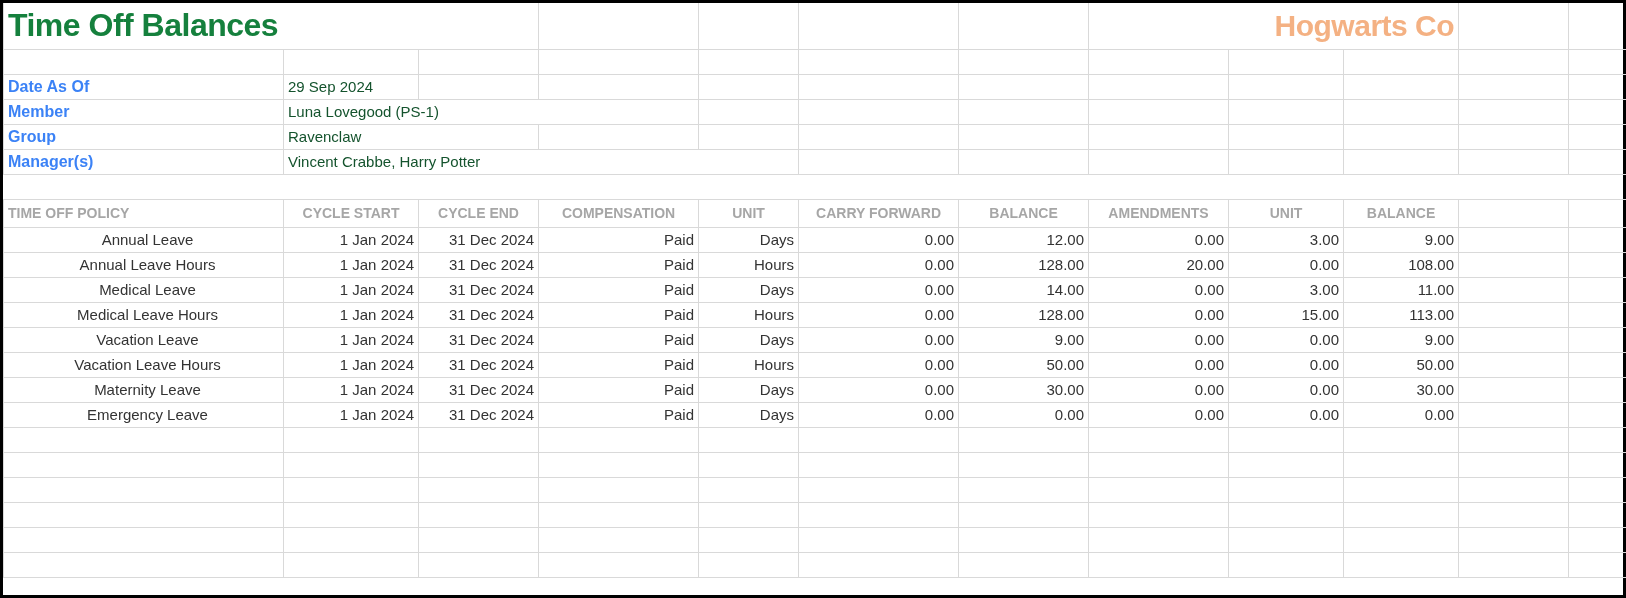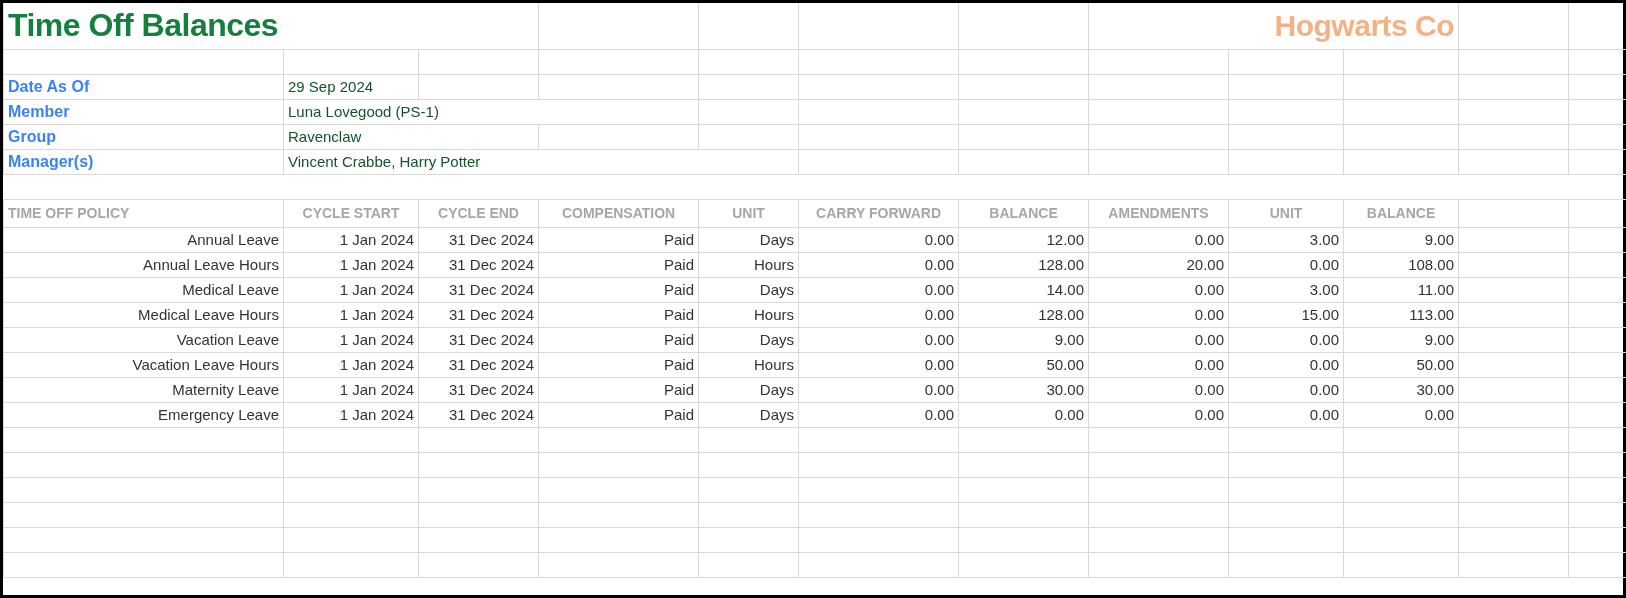--- a/index.html
+++ b/index.html
@@ -76,21 +76,21 @@
       margin-left: 32px;
     }
     .data-cell {
       font-size: 15px;
       color: #333;
     }
     .data-cell.right {
       text-align: right;
     }
     .data-cell.left {
-      text-align: right;
+      text-align: center;
       padding-left: 12px;
     }
     
     col.c-policy { width: 280px; }
     col.c-start  { width: 135px; }
     col.c-end    { width: 120px; }
     col.c-comp   { width: 160px; }
     col.c-unit   { width: 100px; }
     col.c-carry  { width: 160px; }
     col.c-ent    { width: 130px; }

